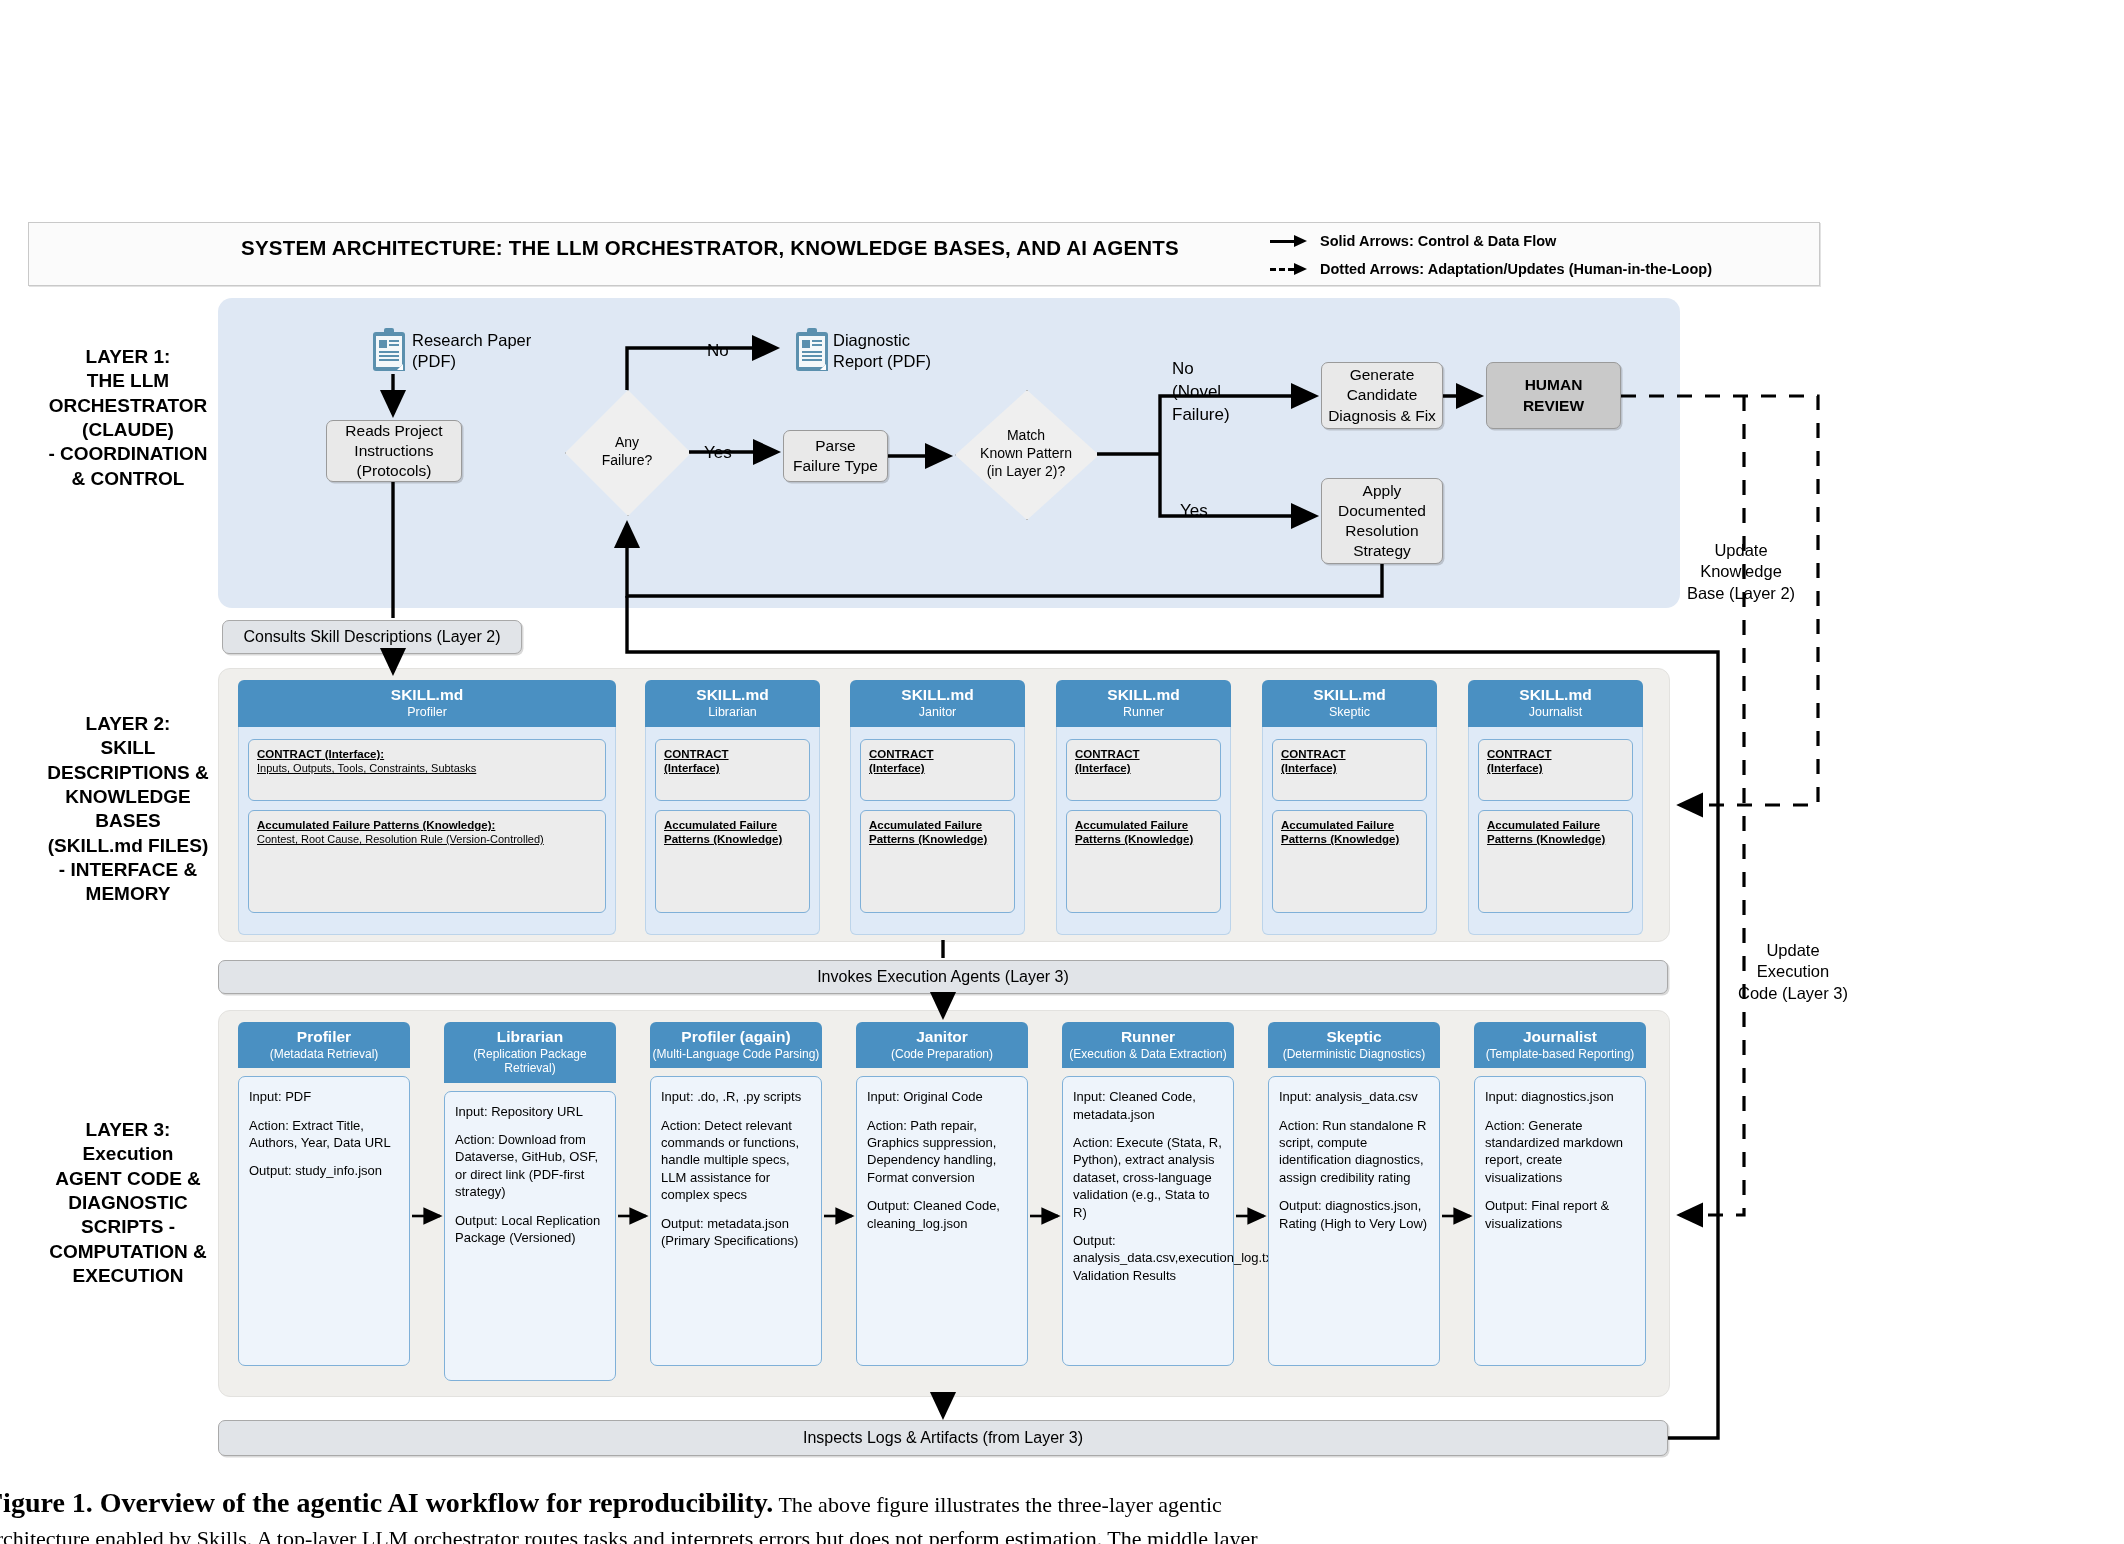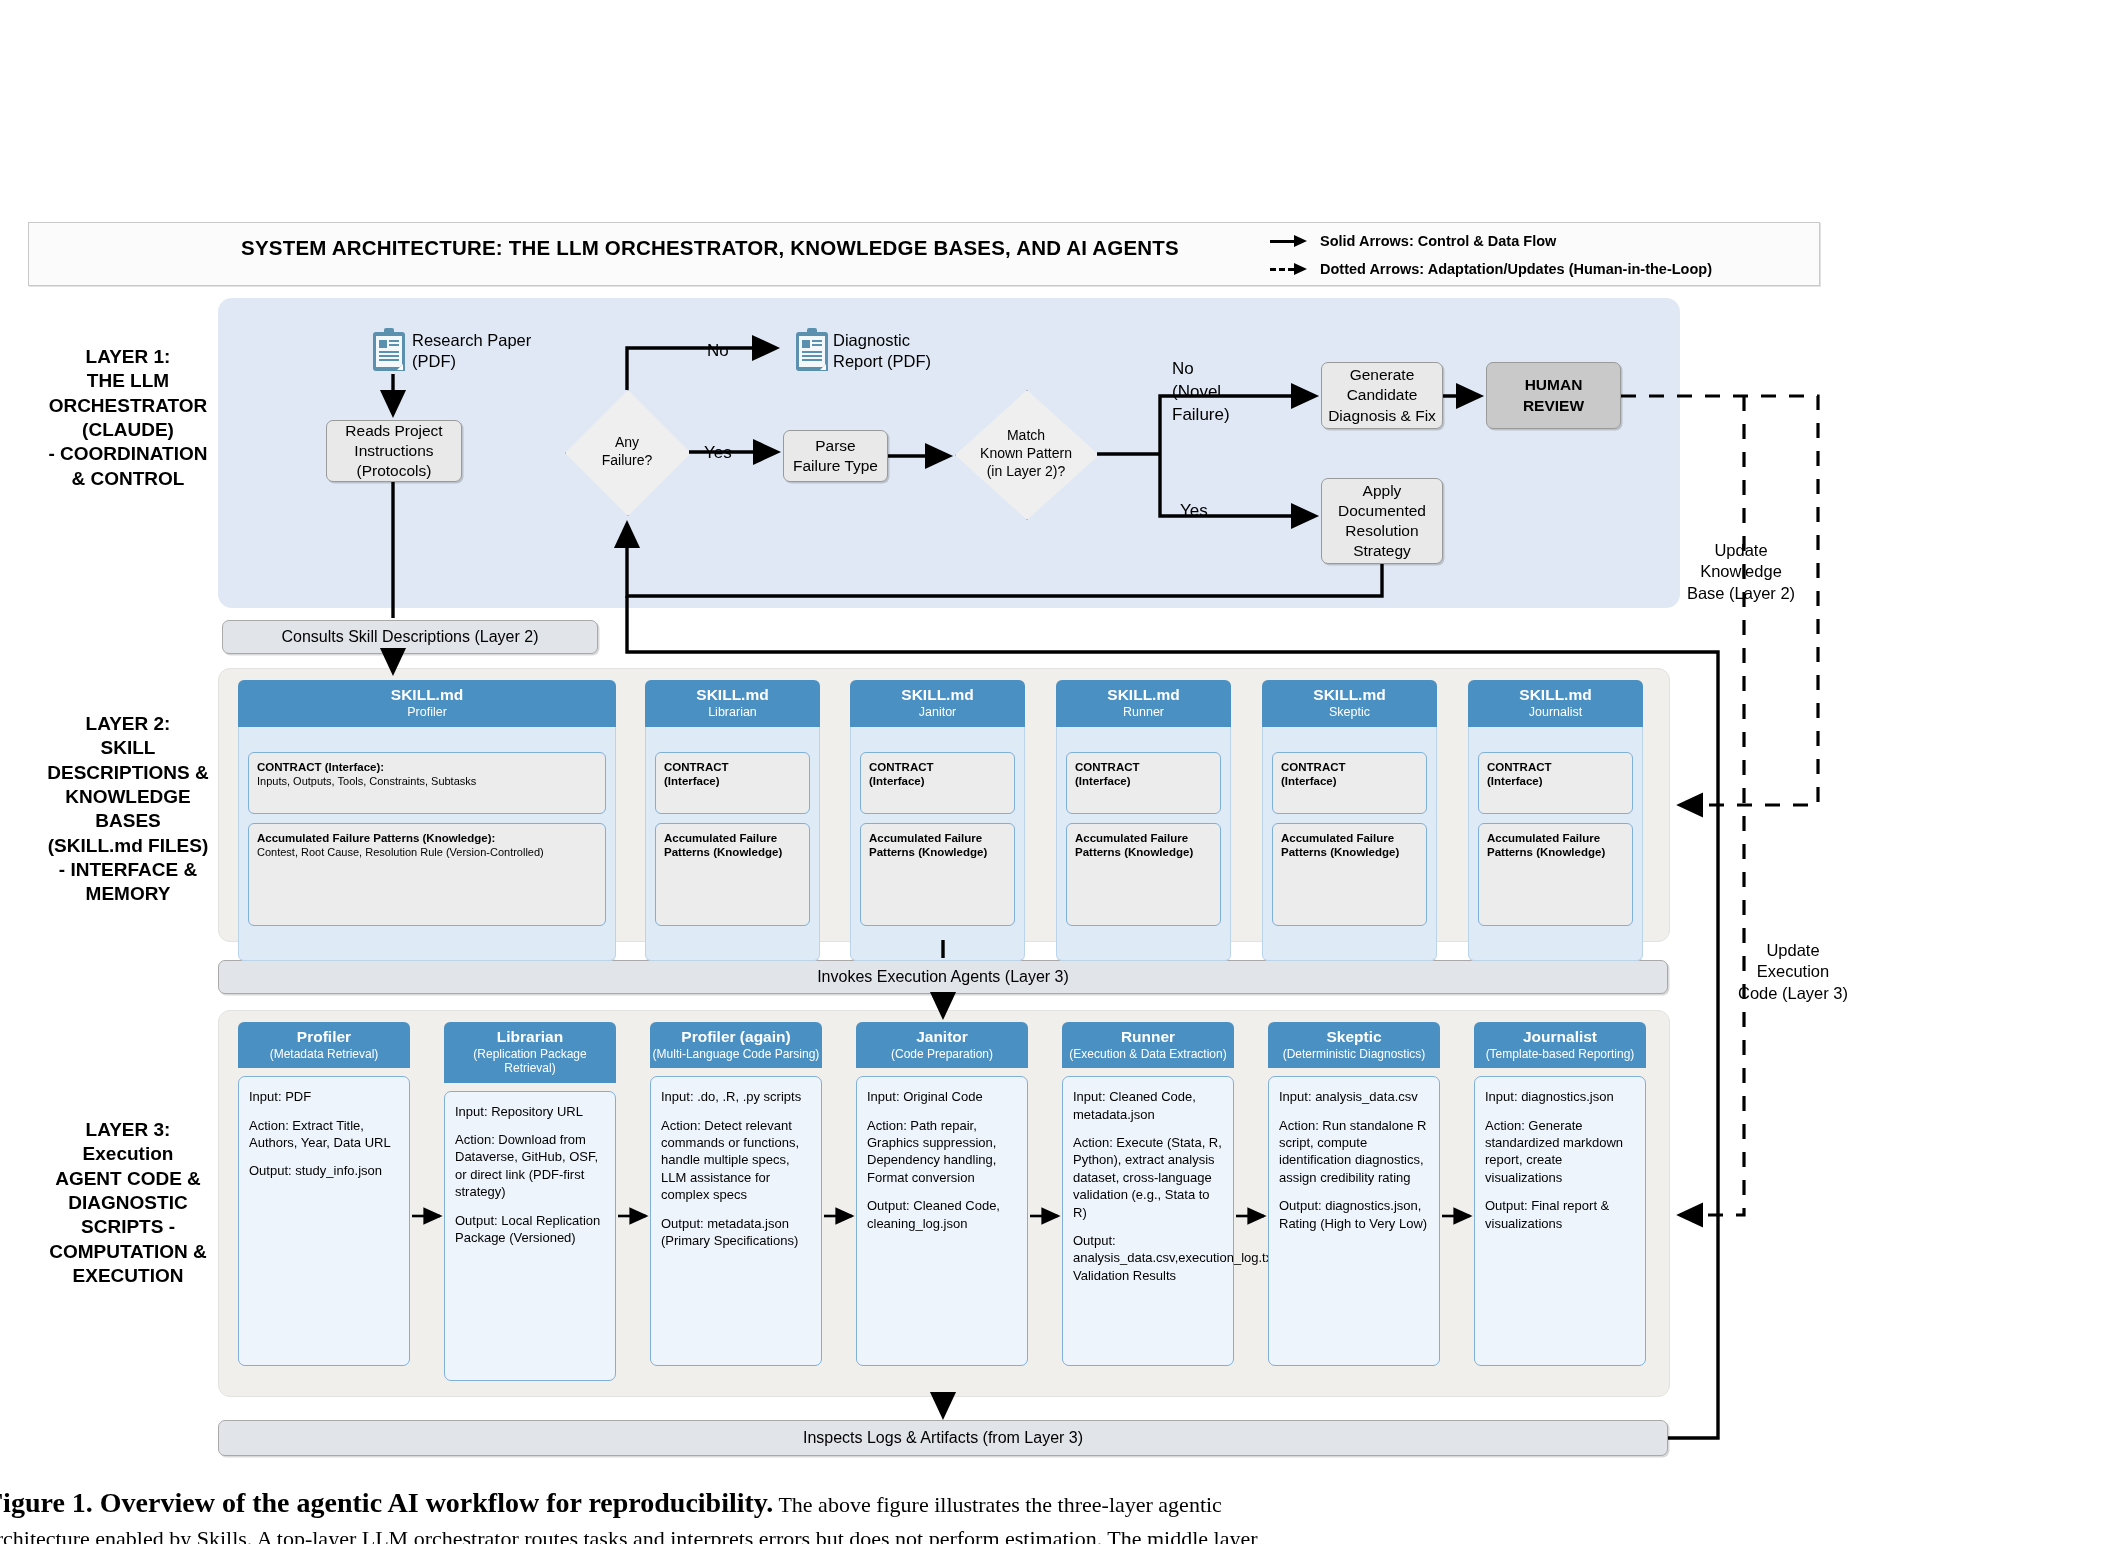--- a/index.html
+++ b/index.html
@@ -51,21 +51,21 @@
 
   
   .l2panel{position:absolute;left:218px;top:668px;width:1450px;height:272px;
     background:#f0efec;border-radius:12px;border:1px solid #e3e2df;}
   .skillcard{position:absolute;top:680px;}
   .skhead{background:#4a90c2;border-radius:6px 6px 0 0;color:#fff;text-align:center;
     padding:6px 0 7px;box-sizing:border-box;}
   .skhead .t1{font-size:15.5px;font-weight:bold;line-height:1.15;}
   .skhead .t2{font-size:12.5px;line-height:1.2;margin-top:1px;}
   .skbody{background:#dfeaf7;border:1px solid #bcd4ea;border-top:none;border-radius:0 0 6px 6px;
-    padding:25px 9px;box-sizing:border-box;}
+    padding:12px 9px;box-sizing:border-box;text-decoration:underline;}
   .skslot{background:#ececec;border:1px solid #7fb0d8;border-radius:6px;
     padding:7px 8px;box-sizing:border-box;margin-bottom:9px;}
   .skslot .hd{font-size:11.5px;font-weight:bold;line-height:1.25;}
   .skslot .bd{font-size:11px;line-height:1.3;margin-top:0;}
 
   
   .l3panel{position:absolute;left:218px;top:1010px;width:1450px;height:385px;
     background:#f0efec;border-radius:12px;border:1px solid #e3e2df;}
   .agcard{position:absolute;top:1022px;}
   .aghead{background:#4a90c2;border-radius:6px 6px 0 0;color:#fff;text-align:center;
@@ -170,21 +170,21 @@
 
   <div class="flowlbl" style="left:1172px;top:358px;width:90px;">No<br>(Novel<br>Failure)</div>
   <div class="flowlbl" style="left:1180px;top:500px;width:60px;">Yes</div>
 
   <div class="box" style="left:1321px;top:362px;width:122px;height:67px;">Generate<br>Candidate<br>Diagnosis &amp; Fix</div>
 
   <div class="box" style="left:1321px;top:478px;width:122px;height:86px;">Apply<br>Documented<br>Resolution<br>Strategy</div>
 
   <div class="box strong" style="left:1486px;top:362px;width:135px;height:67px;">HUMAN<br>REVIEW</div>
 
-  <div class="bar" style="left:222px;top:620px;width:376px;height:34px;">Consults Skill Descriptions (Layer 2)</div>
+  <div class="bar" style="left:222px;top:620px;width:300px;height:34px;">Consults Skill Descriptions (Layer 2)</div>
 
   <div class="bar" style="left:218px;top:960px;width:1450px;height:34px;">Invokes Execution Agents (Layer 3)</div>
 
   <div class="bar" style="left:218px;top:1420px;width:1450px;height:36px;">Inspects Logs &amp; Artifacts (from Layer 3)</div>
 
   <div class="lbl" style="left:1666px;top:540px;width:150px;">Update<br>Knowledge<br>Base (Layer 2)</div>
   <div class="lbl" style="left:1718px;top:940px;width:150px;">Update<br>Execution<br>Code (Layer 3)</div>
 
   <div class="l2panel"></div>
 

